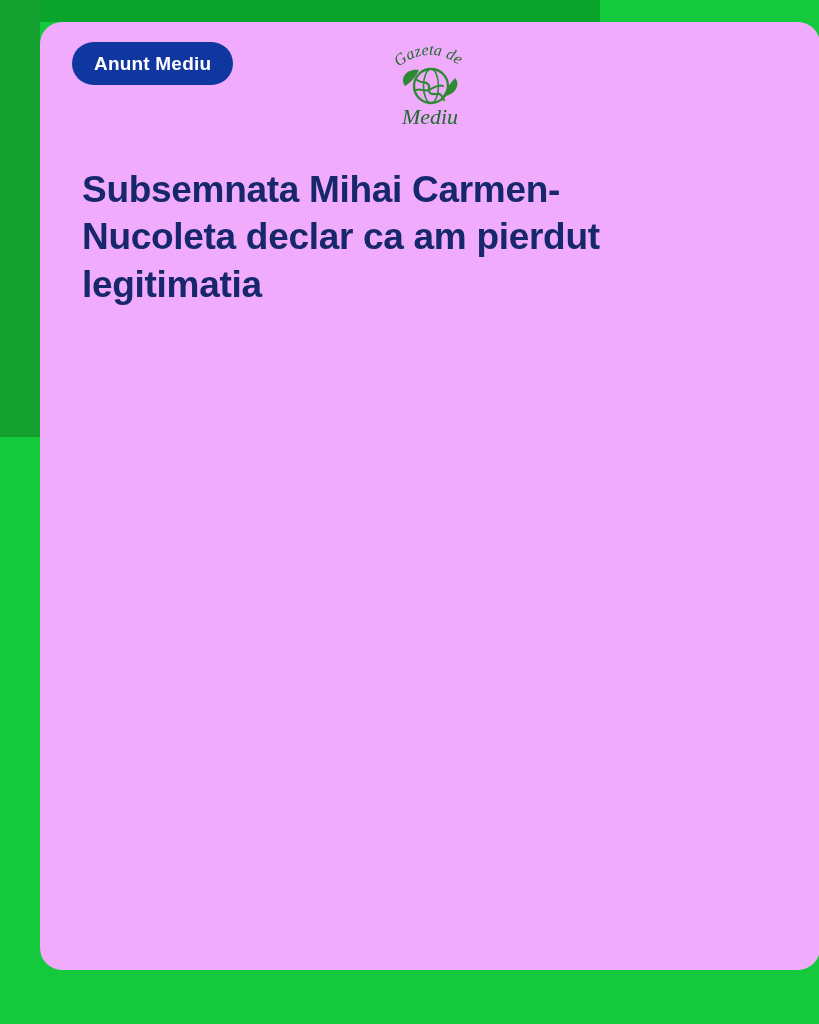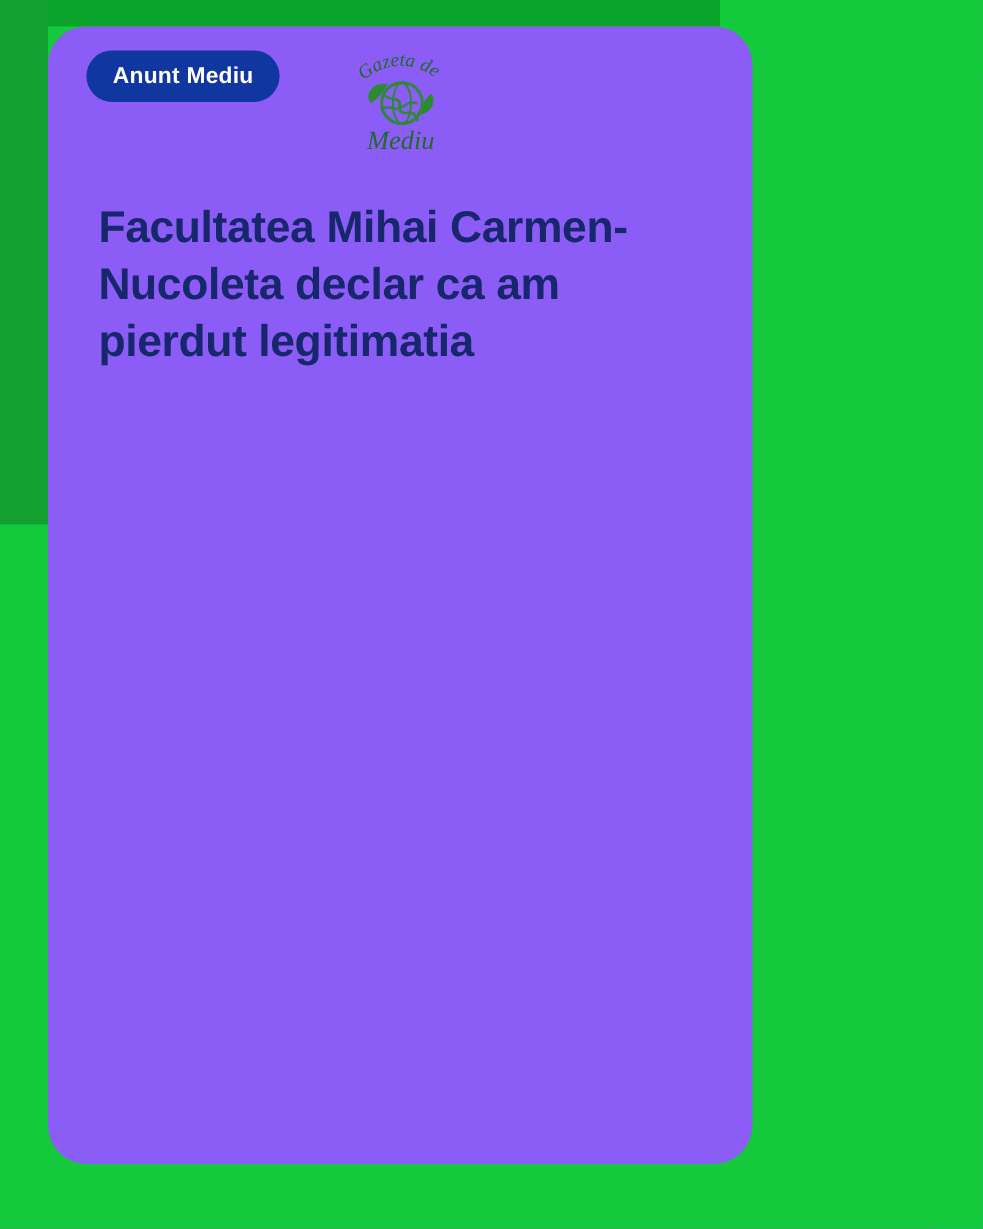--- a/index.html
+++ b/index.html
@@ -47,24 +47,24 @@
     width: 40px;
     height: 1024px;
     background: #14c93c;
   }
 
   
   .card {
     position: absolute;
     left: 40px;
     top: 22px;
-    width: 587px;
+    width: 780px;
     height: 948px;
-    background: #8b5cf6;
-    border-radius: 32px;
+    background: #f0abfc;
+    border-radius: 22px;
     box-sizing: border-box;
     padding: 0;
     overflow: hidden;
   }
 
   .card-header {
     position: relative;
     height: 130px;
   }
 
@@ -153,17 +153,17 @@
 
         <path d="M 80 44 C 86 50 80 62 68 62 C 72 54 76 48 80 44 Z" fill="#2d8a33"></path>
 
         <text x="55" y="90" text-anchor="middle" font-family="'Liberation Serif', serif" font-size="22" font-style="italic" fill="#1f6b2a">Mediu</text>
       </svg>
     </div>
 
   </div>
 
   <div class="content">
-    <h1 class="title">Facultatea Mihai Carmen-Nucoleta declar ca am pierdut legitimatia</h1>
+    <h1 class="title">Subsemnata Mihai Carmen-Nucoleta declar ca am pierdut legitimatia</h1>
 
   </div>
 
 </div>
 
 </body></html>

